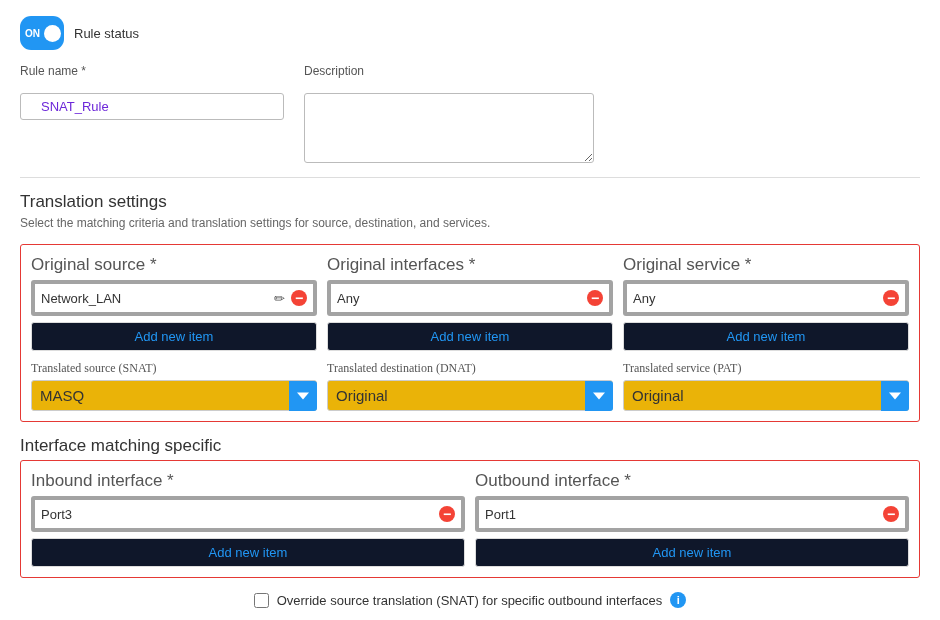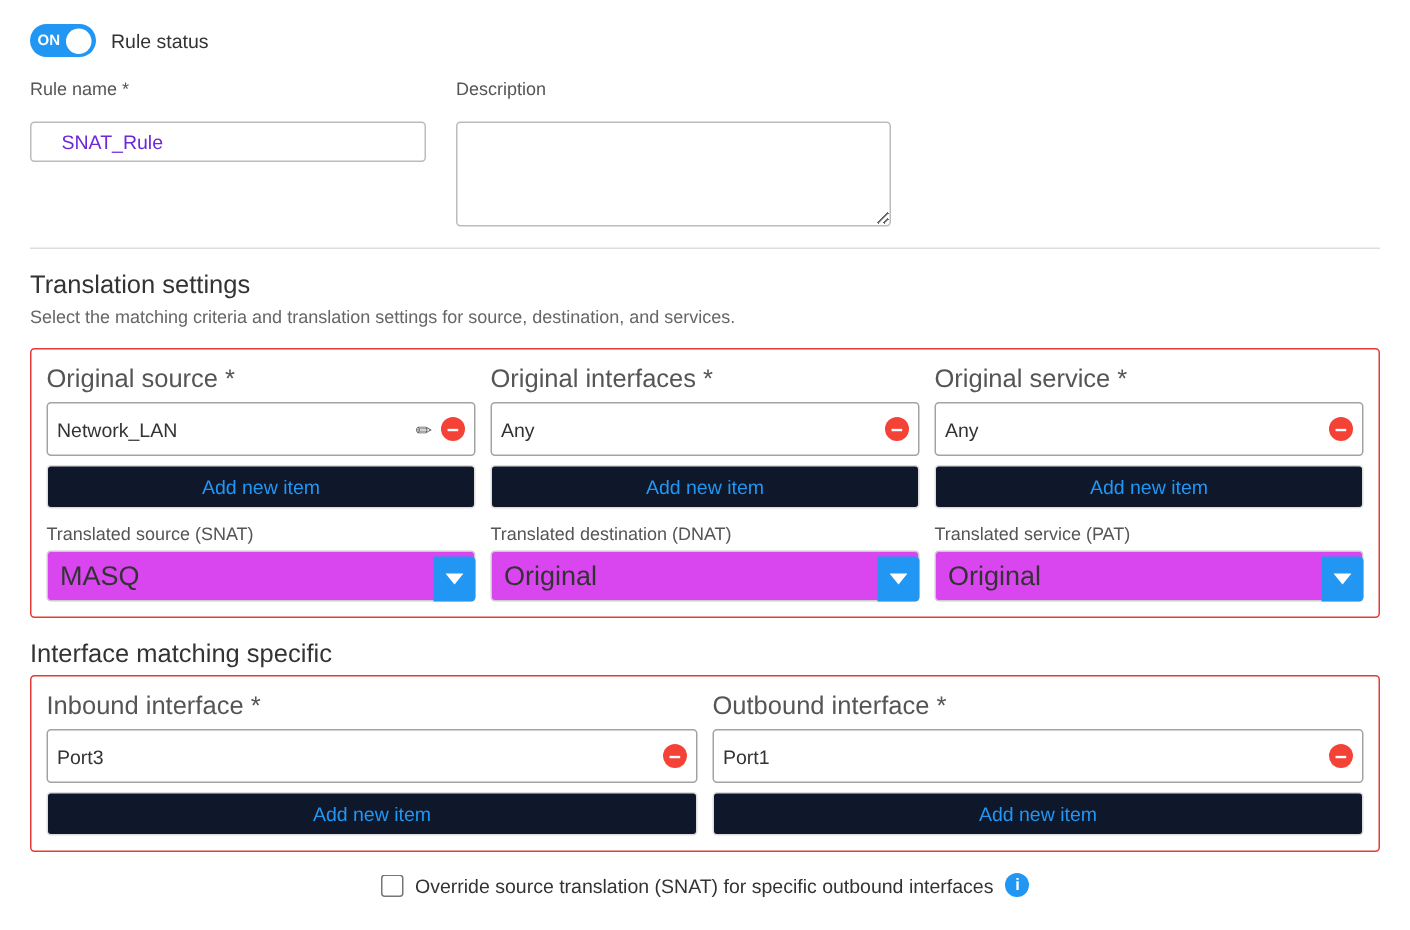--- a/index.html
+++ b/index.html
@@ -13,21 +13,21 @@
       padding: 16px 20px;
     }
     .rule-status-row {
       display: flex;
       align-items: center;
       gap: 10px;
       margin-bottom: 14px;
     }
     .toggle {
       width: 44px;
-      height: 22px;
+      height: 34px;
       background: #2196f3;
       border-radius: 11px;
       display: flex;
       align-items: center;
       padding: 2px 3px;
       cursor: pointer;
       position: relative;
     }
     .toggle-label-on {
       font-size: 10px;
@@ -115,21 +115,21 @@
       grid-template-columns: 1fr 1fr;
       gap: 10px;
     }
     .col-field label {
       font-size: 17px;
       color: #555;
       margin-bottom: 5px;
       display: block;
     }
     .tag-box {
-      border: 1px solid #a3a3a3;
+      border: 4px solid #a3a3a3;
       border-radius: 3px;
       background: #fff;
       min-height: 36px;
       display: flex;
       align-items: center;
       padding: 4px 6px;
       gap: 6px;
       margin-bottom: 6px;
     }
     .tag-text {
@@ -155,28 +155,29 @@
       margin-top: 10px;
     }
     .select-wrapper {
       position: relative;
     }
     .select-wrapper label {
       font-size: 12px;
       color: #555;
       display: block;
       margin-bottom: 4px;
+      font-family: Liberation Serif, serif;
     }
     .select-control {
       width: 100%;
       border: 1px solid #ccc;
       border-radius: 3px;
-      background: #d946ef;
+      background: #eab308;
       padding: 6px 30px 6px 8px;
-      font-size: 18px;
+      font-size: 15px;
       color: #333;
       appearance: none;
       cursor: pointer;
     }
     .select-arrow {
       position: absolute;
       right: 0;
       bottom: 0;
       width: 28px;
       height: 30px;

